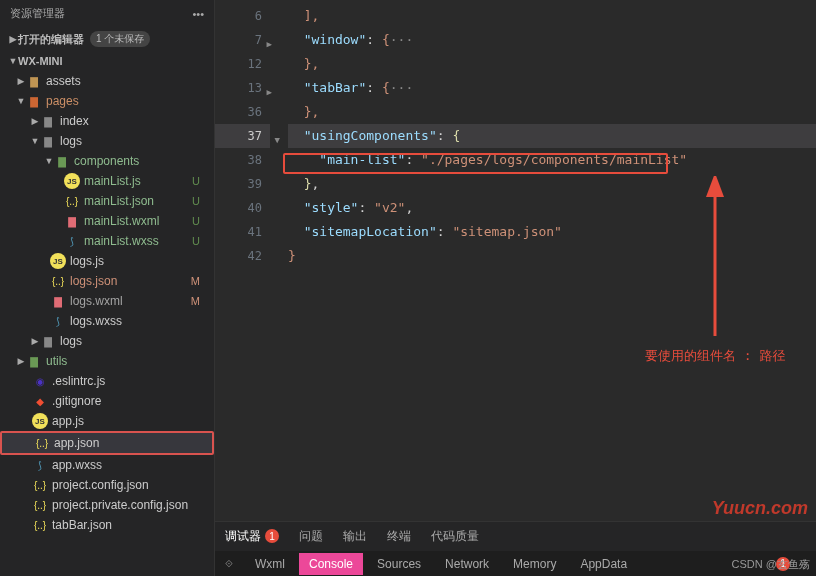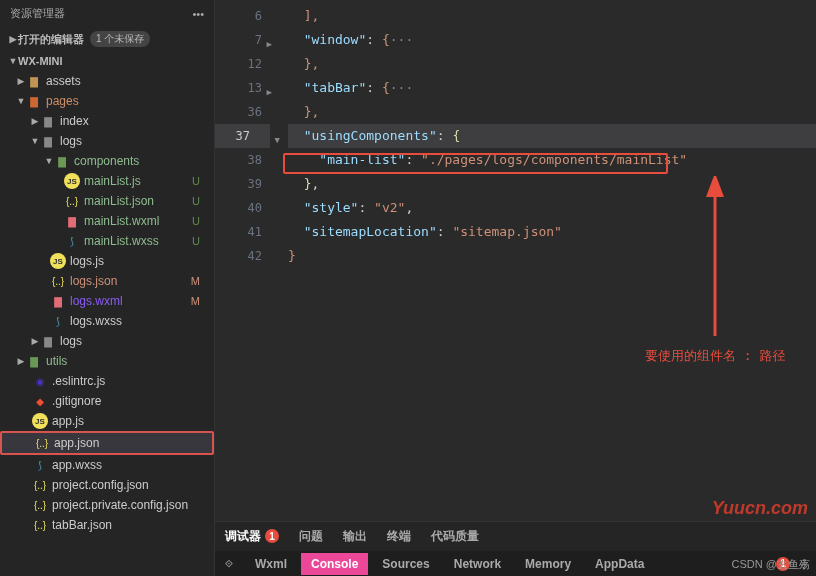--- a/index.html
+++ b/index.html
@@ -134,21 +134,20 @@
     font-size:13px;
   }
 
   
   .bottom-panel {
     height: 55px;
     background:#1e1e1e;
     border-top:1px solid #333;
     display:flex;
     flex-direction:column;
-    font-weight:bold;
   }
   .panel-tabs {
     display:flex;
     background:#252526;
     font-size:12px;
     color:#aaa;
     align-items:center;
     height: 29px;
   }
   .ptab {
@@ -278,21 +277,21 @@
         <span class="icon icon-js">JS</span>
         <span>logs.js</span>
       </div>
       <div class="tree-item" style="padding-left:50px">
         <span class="icon icon-json">{..}</span>
         <span style="color:#ce9178">logs.json</span>
         <span class="status m">M</span>
       </div>
       <div class="tree-item" style="padding-left:50px">
         <span class="icon icon-wxml">▇</span>
-        <span style="color:#8b5cf6">logs.wxml</span>
+        <span style="color:#a3a3a3">logs.wxml</span>
         <span class="status m">M</span>
       </div>
       <div class="tree-item" style="padding-left:50px">
         <span class="icon icon-wxss">⟆</span>
         <span>logs.wxss</span>
       </div>
 
       <div class="tree-item" style="padding-left:30px">
         <span class="chev">▶</span>
         <span class="icon" style="color:#888">▇</span>
@@ -341,21 +340,21 @@
   </div>
 
   <div class="editor-area">
     <div class="code-area">
       <div class="gutter">
         <div class="ln"><span>6</span></div>
         <div class="ln"><span>7</span><span class="fold-chev">▶</span></div>
         <div class="ln"><span>12</span></div>
         <div class="ln"><span>13</span><span class="fold-chev">▶</span></div>
         <div class="ln"><span>36</span></div>
-        <div class="ln" style="color:#ccc;background:#3e3d3f;margin-right:-8px;padding-right:20px;"><span>37</span><span class="fold-chev">▼</span></div>
+        <div class="ln" style="color:#ccc;background:#3e3d3f;margin-right:-8px;padding-right:8px;"><span>37</span><span class="fold-chev">▼</span></div>
         <div class="ln"><span>38</span></div>
         <div class="ln"><span>39</span></div>
         <div class="ln"><span>40</span></div>
         <div class="ln"><span>41</span></div>
         <div class="ln"><span>42</span></div>
       </div>
       <div class="code">
         <div class="line">  <span class="brace">],</span></div>
         <div class="line">  <span class="key">"window"</span><span class="punc">: </span><span class="brace">{</span><span class="ellipsis-box">···</span></div>
         <div class="line">  <span class="brace">},</span></div>

